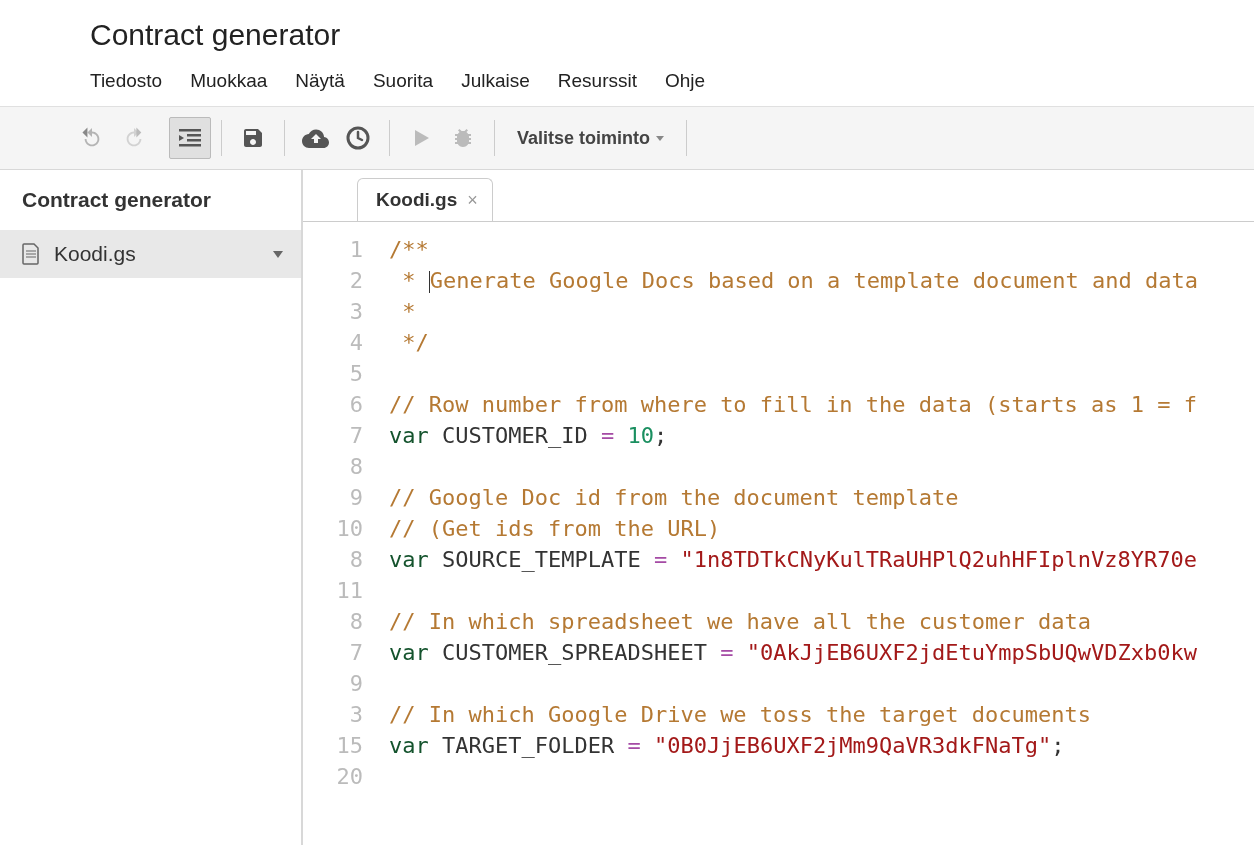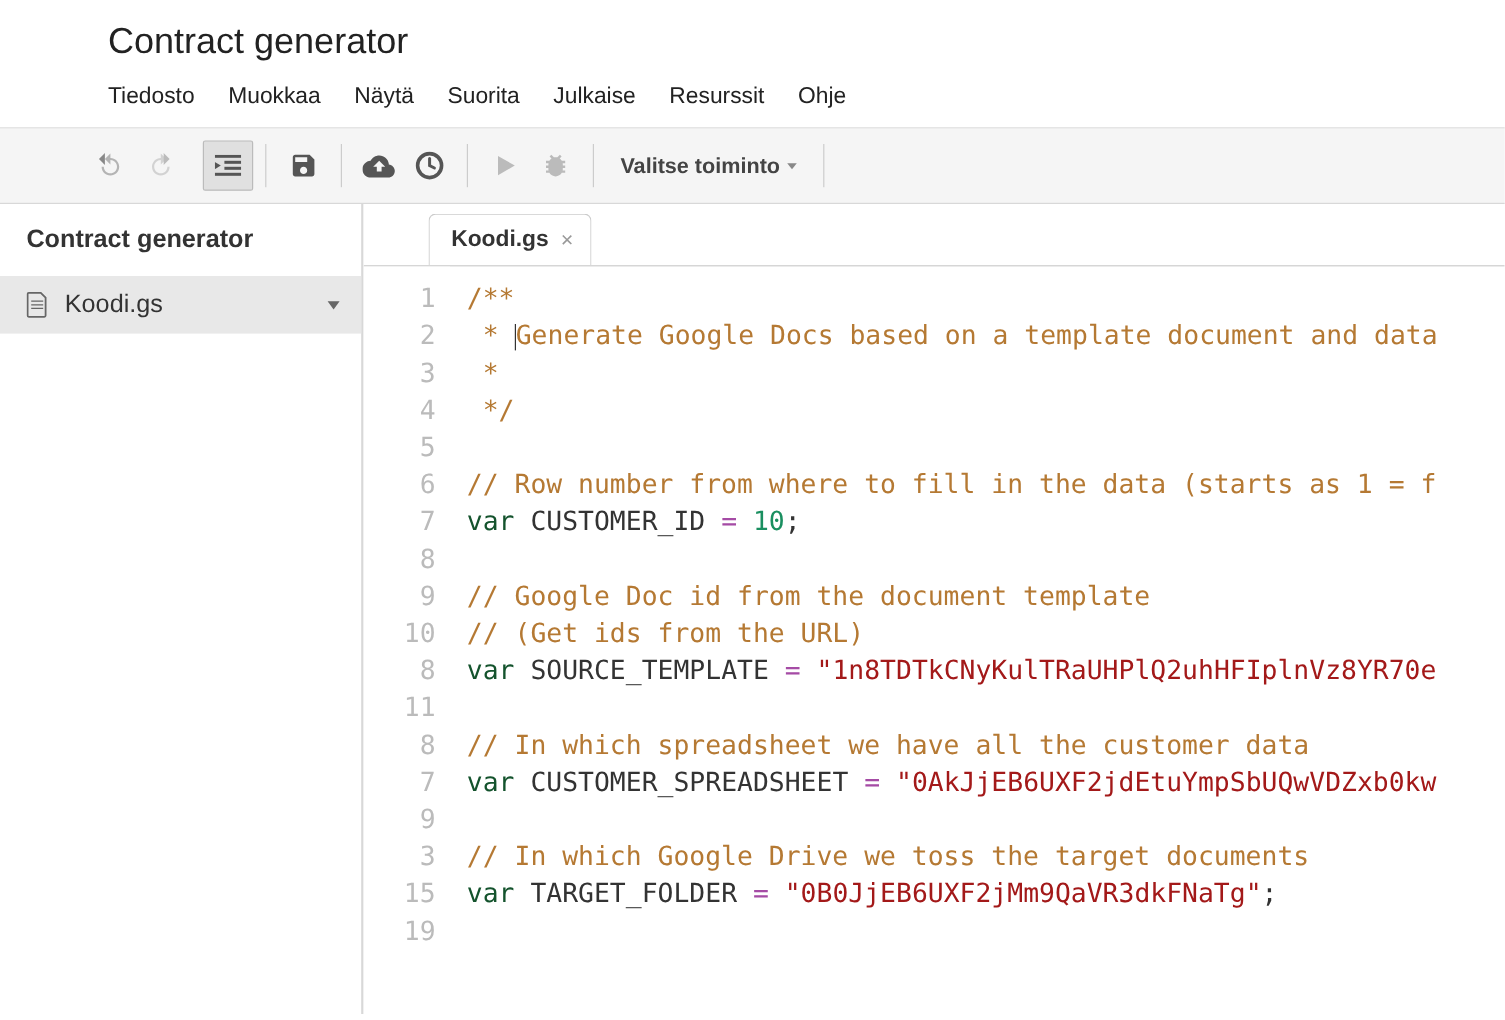--- a/index.html
+++ b/index.html
@@ -154,18 +154,18 @@
           <div>8</div>
           <div>9</div>
           <div>10</div>
           <div>8</div>
           <div>11</div>
           <div>8</div>
           <div>7</div>
           <div>9</div>
           <div>3</div>
           <div>15</div>
-          <div>19</div>
+          <div>20</div>
         </div>
       <div class="code" id="code"><div><span class="cm-comment">/**</span></div><div><span class="cm-comment"> * </span><span class="cursor"></span><span class="cm-comment">Generate Google Docs based on a template document and data</span></div><div><span class="cm-comment"> *</span></div><div><span class="cm-comment"> */</span></div><div>&nbsp;</div><div><span class="cm-comment">// Row number from where to fill in the data (starts as 1 = f</span></div><div><span class="cm-keyword">var</span><span> </span><span class="cm-var">CUSTOMER_ID</span><span> </span><span class="cm-op">=</span><span> </span><span class="cm-num">10</span><span class="cm-var">;</span></div><div>&nbsp;</div><div><span class="cm-comment">// Google Doc id from the document template</span></div><div><span class="cm-comment">// (Get ids from the URL)</span></div><div><span class="cm-keyword">var</span><span> </span><span class="cm-var">SOURCE_TEMPLATE</span><span> </span><span class="cm-op">=</span><span> </span><span class="cm-str">"1n8TDTkCNyKulTRaUHPlQ2uhHFIplnVz8YR70e</span></div><div>&nbsp;</div><div><span class="cm-comment">// In which spreadsheet we have all the customer data</span></div><div><span class="cm-keyword">var</span><span> </span><span class="cm-var">CUSTOMER_SPREADSHEET</span><span> </span><span class="cm-op">=</span><span> </span><span class="cm-str">"0AkJjEB6UXF2jdEtuYmpSbUQwVDZxb0kw</span></div><div>&nbsp;</div><div><span class="cm-comment">// In which Google Drive we toss the target documents</span></div><div><span class="cm-keyword">var</span><span> </span><span class="cm-var">TARGET_FOLDER</span><span> </span><span class="cm-op">=</span><span> </span><span class="cm-str">"0B0JjEB6UXF2jMm9QaVR3dkFNaTg"</span><span class="cm-var">;</span></div><div>&nbsp;</div></div>
     </div>
   </div>
 </div>
 
 </body></html>

